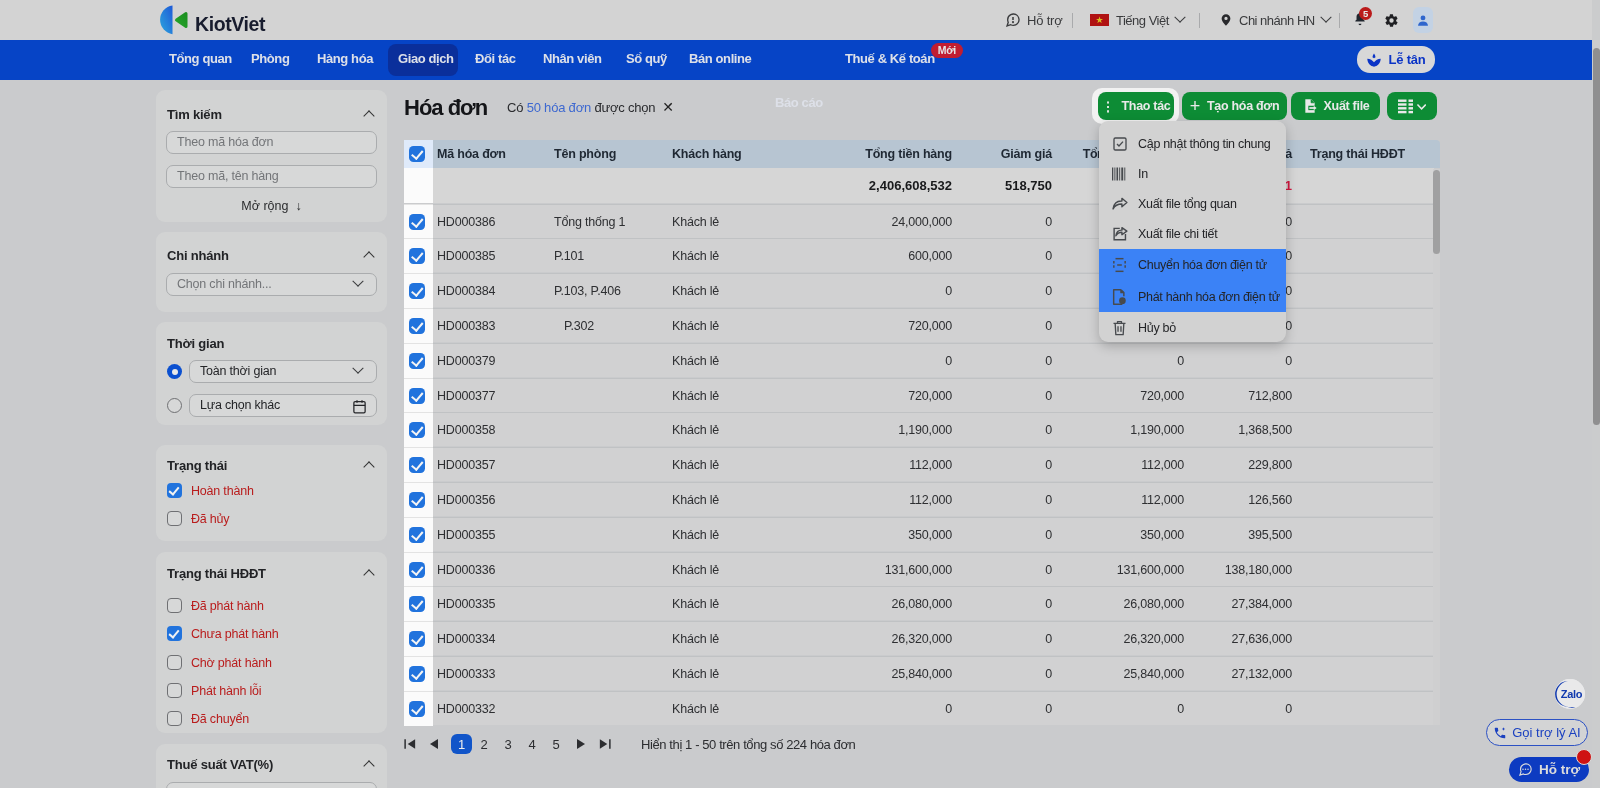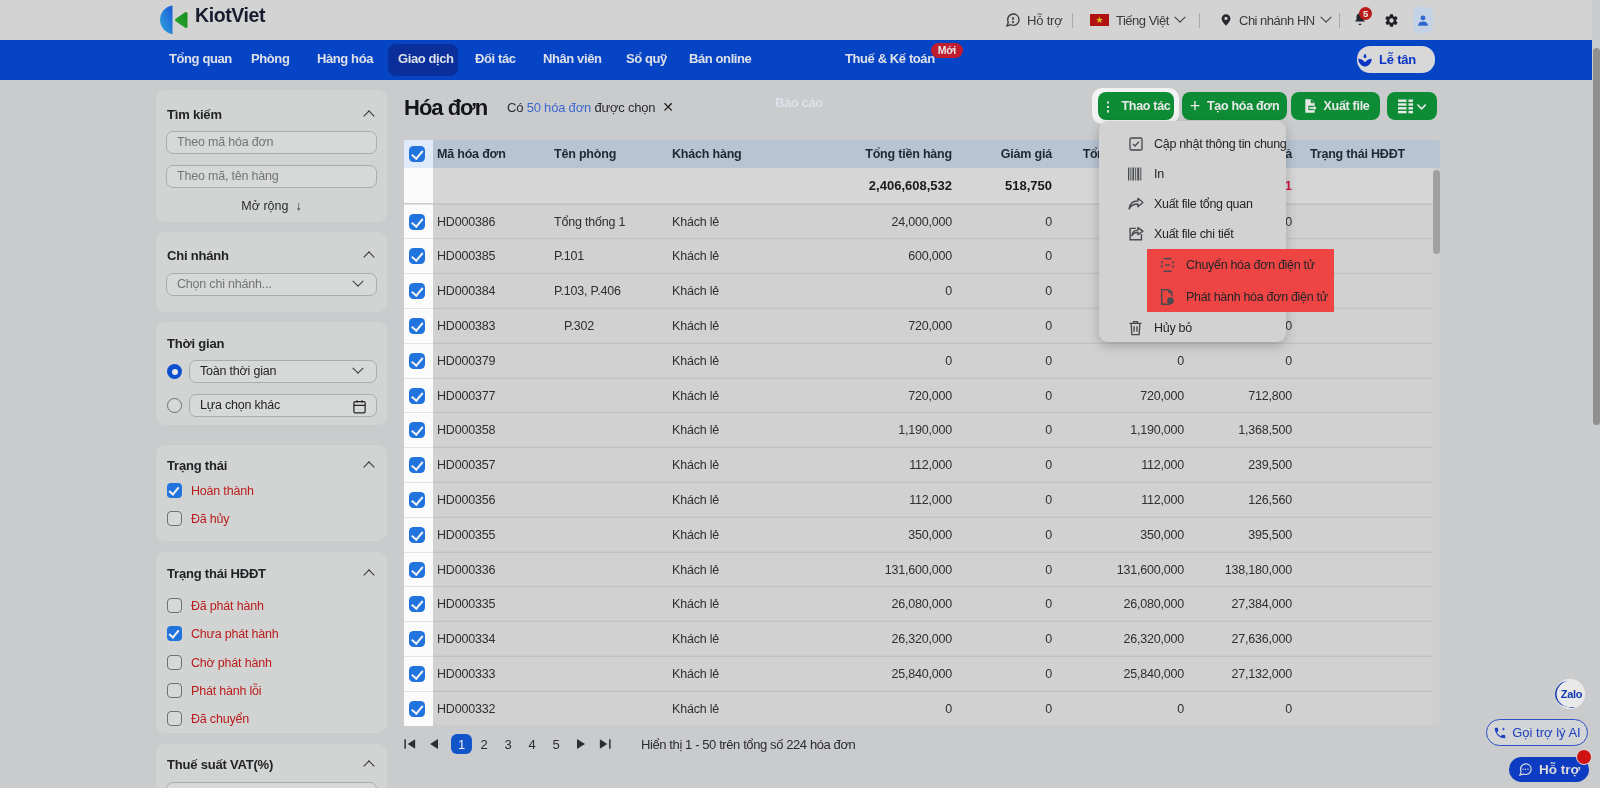--- a/index.html
+++ b/index.html
@@ -2,36 +2,36 @@
 <html><head>
 <meta charset="utf-8">
 <style>
 * { margin:0; padding:0; box-sizing:border-box; }
 html,body { width:1600px; height:788px; overflow:hidden; }
 body { font-family:"Liberation Sans", sans-serif; position:relative; background:#cacbcd; }
 .abs { position:absolute; }
 
 
 .topbar { position:absolute; left:0; top:0; width:1600px; height:40px; background:#d3d3d3; }
-.logo { position:absolute; left:155px; top:4px; display:flex; align-items:flex-start; }
+.logo { position:absolute; left:155px; top:4px; display:flex; align-items:flex-end; }
 .logo-text { font-size:19.5px; font-weight:bold; color:#181c2e; margin-left:7px; letter-spacing:-0.4px; }
 .tr-item { position:absolute; top:0; height:40px; display:flex; align-items:center; font-size:13px; letter-spacing:-0.2px; color:#3a3b3d; }
 .tsep { position:absolute; top:13px; width:1px; height:15px; background:#a9aaac; }
 .flag { width:19px; height:12px; background:#b01212; display:inline-flex; align-items:center; justify-content:center; margin-right:7px; }
 .flag span{ color:#d8c020; font-size:9px; line-height:9px; }
 .chev { display:inline-block; width:8px; height:8px; border-right:1.7px solid #3a3b3d; border-bottom:1.7px solid #3a3b3d; transform:rotate(45deg) translate(-2px,-2px); margin-left:7px; }
 .bellwrap { position:relative; }
 .badge5 { position:absolute; top:-3px; left:7px; background:#ba1a1a; color:#e8e8e8; border-radius:50%; width:13px; height:13px; font-size:9.5px; font-weight:bold; display:flex; align-items:center; justify-content:center; }
 
 
 .nav { position:absolute; left:0; top:40px; width:1600px; height:40px; background:#0644c6; }
 .nav a { position:absolute; top:11px; color:#dde0e8; font-size:13px; font-weight:bold; letter-spacing:-0.4px; text-decoration:none; white-space:nowrap; }
 .navpill { position:absolute; left:388px; top:4px; width:70px; height:32px; background:#0a2f9b; border-radius:8px; }
 .badge-moi { position:absolute; top:-8px; right:-28px; background:#c11d31; color:#e4e4e4; font-size:10.5px; font-weight:bold; border-radius:8px; padding:1px 7px 2px; }
-.letan { position:absolute; left:1357px; top:46px; width:78px; height:27px; background:#d8d8d8; border-radius:13px; display:flex; align-items:center; color:#0b34c6; font-size:13px; font-weight:bold; }
+.letan { position:absolute; left:1357px; top:46px; width:78px; height:27px; background:#d8d8d8; border-radius:13px; display:flex; align-items:center; justify-content:center; color:#0b34c6; font-size:13px; font-weight:bold; }
 
 
 .panel { position:absolute; left:156px; width:231px; background:#d2d3d3; border-radius:9px; }
 .ptitle { font-size:13px; letter-spacing:-0.2px; font-weight:bold; color:#222326; position:absolute; left:11px; }
 .pchev { position:absolute; right:14px; width:8px; height:8px; border-right:1.8px solid #333; border-bottom:1.8px solid #333; transform:rotate(225deg); }
 .sinput { position:absolute; left:10px; width:211px; height:23px; background:#d7d8d8; border:1px solid #aaacae; border-radius:7px; font-size:12.5px; letter-spacing:-0.2px; color:#737578; line-height:21px; padding-left:10px; }
 .morong { position:absolute; width:100%; text-align:center; font-size:12.5px; color:#2b2c2e; }
 .cb { width:15px; height:15px; border-radius:4px; position:absolute; left:11px; }
 .cb.off { background:#d7d8d8; border:1.6px solid #6f7073; }
 .cb.on  { background:#2173dd; }
@@ -63,22 +63,22 @@
 .cell { position:absolute; top:0; height:34px; line-height:34px; font-size:12.5px; letter-spacing:-0.2px; color:#2e2f32; white-space:nowrap; }
 .cell.r { text-align:right; }
 .sumcell { position:absolute; top:0; height:35px; line-height:35px; font-size:13px; letter-spacing:0; font-weight:bold; color:#191a1c; text-align:right; }
 
 
 .tsb-track { position:absolute; left:1433px; top:169px; width:7px; height:556px; background:#cfcfd0; }
 .tsb-thumb { position:absolute; left:1433px; top:170px; width:7px; height:84px; background:#a0a0a1; border-radius:4px; }
 
 
 .menu { position:absolute; left:1099px; top:121px; width:187px; height:221px; background:#d2d2d2; border-radius:9px; box-shadow:0 4px 12px rgba(0,0,0,0.22); }
-.mi { position:absolute; left:16px; width:187px; height:30px; }
-.mi.white { background:#ef4444;margin-left:32px; }
+.mi { position:absolute; left:0; width:187px; height:30px; }
+.mi.white { background:#3b82f6; }
 .mi .mtext { position:absolute; left:39px; top:50%; transform:translateY(-50%); font-size:12.5px; letter-spacing:-0.3px; color:#242528; white-space:nowrap; }
 .mi svg { position:absolute; left:13px; top:50%; transform:translateY(-50%); }
 
 
 .pag { position:absolute; left:404px; top:731px; height:26px; display:flex; align-items:center; font-size:13px; letter-spacing:-0.4px; color:#2c2d30; }
 .pnum { width:24px; text-align:center; }
 .pcur { width:21px; height:20px; background:#1155c9; color:#ededed; border-radius:6px; display:flex; align-items:center; justify-content:center; font-size:13px; }
 
 
 .zalo { position:absolute; left:1555px; top:679px; width:30px; height:30px; border-radius:50%; background:#e9e9ea; display:flex; align-items:center; justify-content:center; }
@@ -377,21 +377,21 @@
 <div class="row" style="top:447.09999999999997px;">
 <div class="cbcell">
         <span class="rcb"></span>
       </div>
 <div class="cell" style="left:33px;">HD000357</div>
 <div class="cell" style="left:150px;"></div>
 <div class="cell" style="left:268px;">Khách lẻ</div>
 <div class="cell r" style="left:380px;width:168px;">112,000</div>
 <div class="cell r" style="left:560px;width:88px;">0</div>
 <div class="cell r" style="left:660px;width:120px;">112,000</div>
-<div class="cell r" style="left:660px;width:228px;">239,500</div>
+<div class="cell r" style="left:660px;width:228px;">229,800</div>
 </div>
 <div class="row" style="top:481.9px;">
 <div class="cbcell">
         <span class="rcb"></span>
       </div>
 <div class="cell" style="left:33px;">HD000356</div>
 <div class="cell" style="left:150px;"></div>
 <div class="cell" style="left:268px;">Khách lẻ</div>
 <div class="cell r" style="left:380px;width:168px;">112,000</div>
 <div class="cell r" style="left:560px;width:88px;">0</div>

